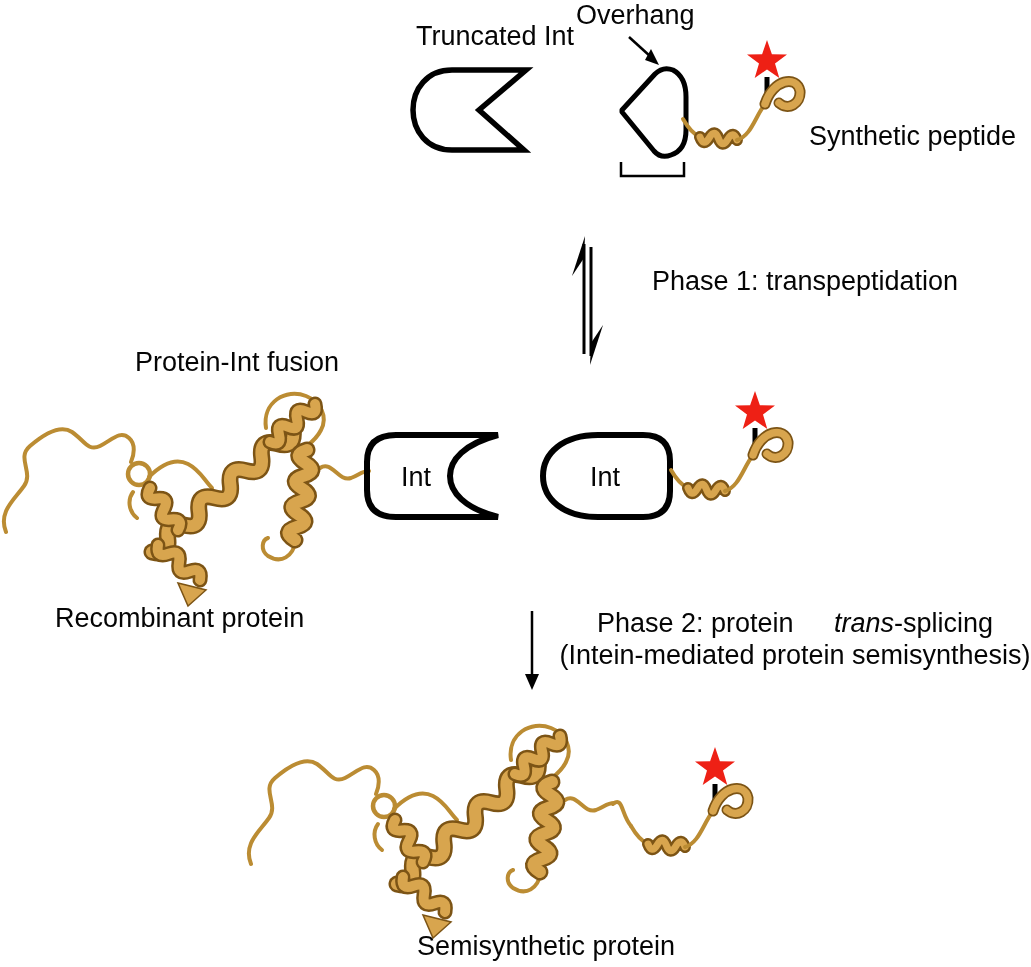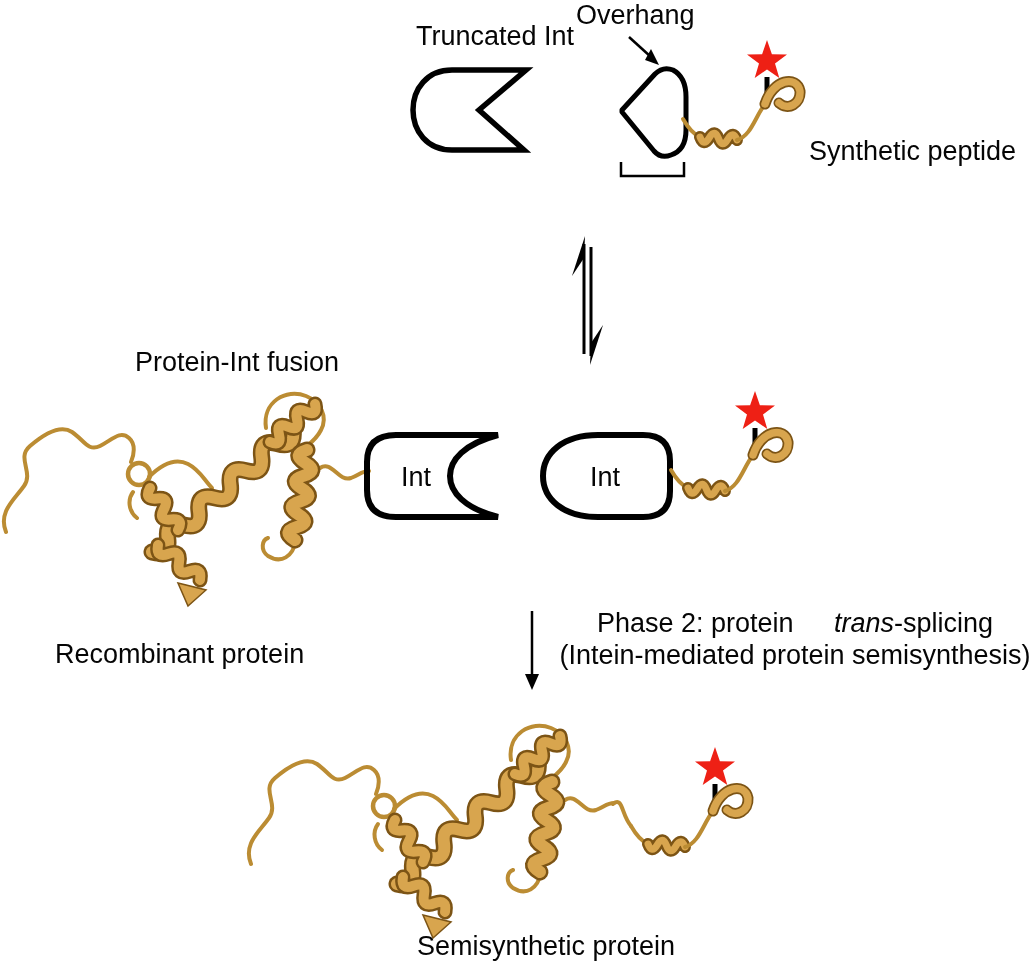--- a/index.html
+++ b/index.html
@@ -102,29 +102,30 @@
   <g>
     <line x1="532" y1="611" x2="532" y2="676" stroke="#000" stroke-width="2.5"></line>
     <polygon class="inkfill" points="532,690 525,674 539,674"></polygon>
   </g>
 </svg>
 
 <div class="lbl" style="left:576px;top:0px;width:115px;">
       <span class="ctr" style="display:block;">Overhang</span>
     </div>
 <div class="lbl ctr" style="left:405px;top:21px;width:180px;"><span>Truncated Int</span></div>
-<div class="lbl ctr" style="left:800px;top:121px;width:225px;margin-top:15px;"><span>Synthetic peptide</span></div>
+<div class="lbl ctr" style="left:800px;top:121px;width:225px;"><span>Synthetic peptide</span></div>
 
 <div class="lbl ctr" style="left:600px;top:266px;width:410px;">
+  <div>Phase 1: transpeptidation</div>
 </div>
 
 <div class="lbl" style="left:91px;top:347px;margin-left:44px;"><span>Protein-Int fusion</span></div>
 <div class="lbl ctr" style="left:386px;top:462px;width:60px;"><span>Int</span></div>
 <div class="lbl ctr" style="left:575px;top:462px;width:60px;"><span>Int</span></div>
-<div class="lbl" style="left:55px;top:603px;margin-top:36px;"><span>Recombinant protein</span></div>
+<div class="lbl" style="left:55px;top:603px;"><span>Recombinant protein</span></div>
 
 <div class="lbl ctr" style="left:555px;top:608px;width:480px;">
   <div><span>Phase 2: protein </span><span class="it">trans</span><span>-splicing</span></div>
   <div>(Intein-mediated protein semisynthesis)</div>
 </div>
 
 <div class="lbl ctr" style="left:375px;top:931px;width:300px;text-align:right;"><span>Semisynthetic protein</span></div>
 
 </div>
 

